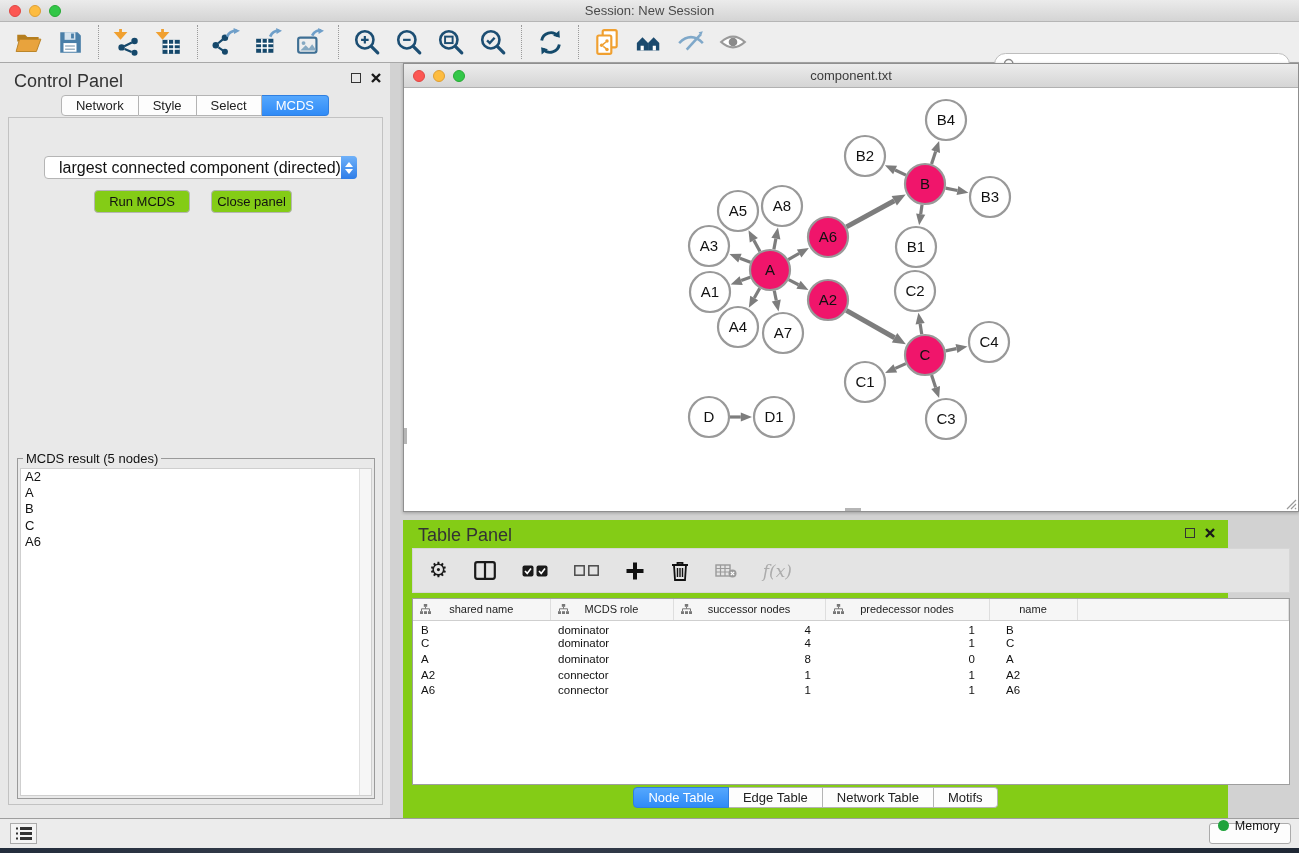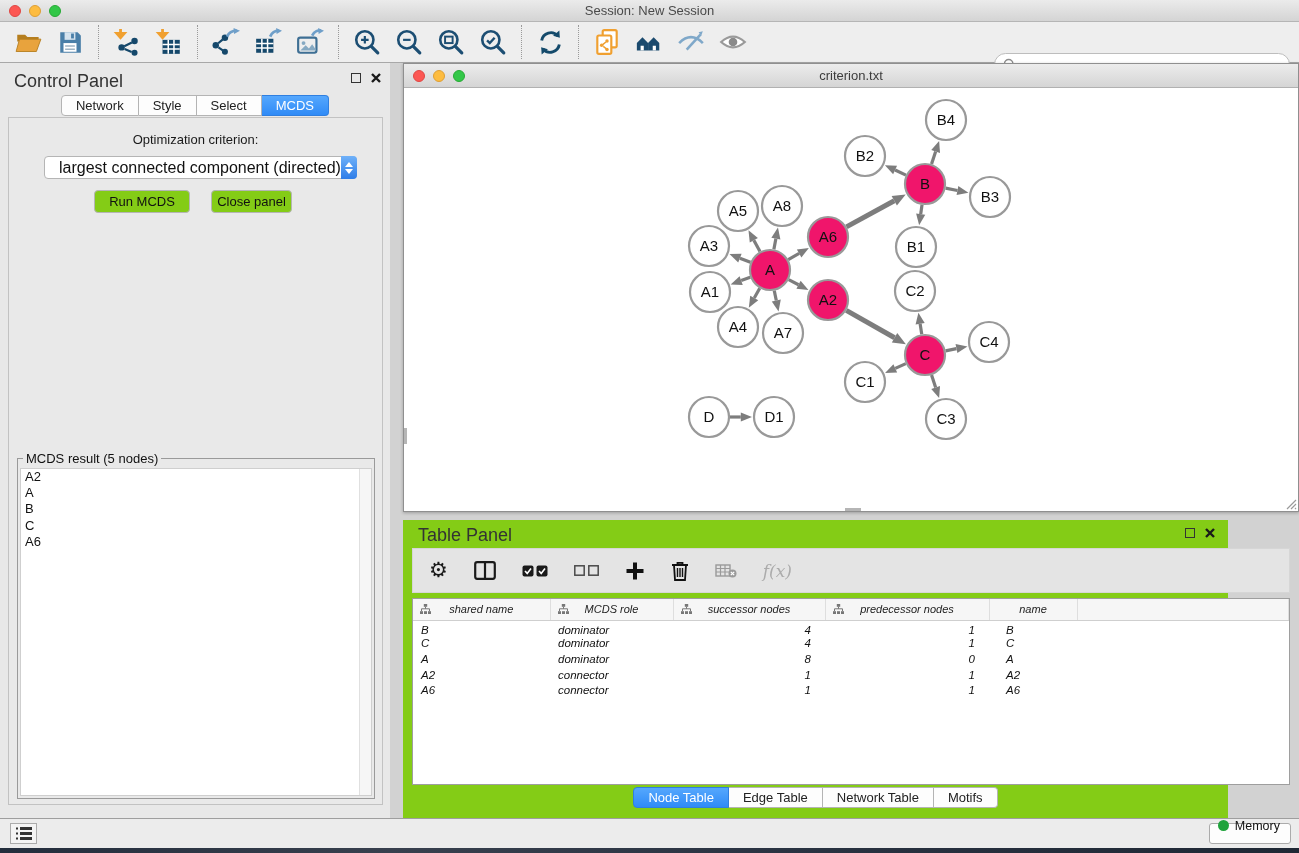--- a/index.html
+++ b/index.html
@@ -85,21 +85,21 @@
   
   #table-panel { left:403px; top:520px; width:825px; height:298px; background:#84cc16; }
   #tp-btns { right:12px; }
   #tp-toolbar { position:absolute; left:9px; top:28px; width:878px; height:45px;
     background:#e4e4e4; border:1px solid #d6d6d6; display:flex; align-items:center; gap:26px; padding-left:16px; }
   .tpi { display:flex; align-items:center; justify-content:center; }
   #gear-ic { font-family:"DejaVu Sans",sans-serif; font-size:21px; color:#1a1a1a; line-height:1; }
   .fx { font-family:"DejaVu Serif",serif; font-style:italic; font-size:17px; color:#ababab; }
   #tp-tablewrap { position:absolute; left:9px; top:78px; width:878px; height:187px;
     background:#fff; border:1px solid #9e9e9e; overflow:hidden; }
-  table { border-collapse:collapse; width:100%; table-layout:fixed;font-style:italic; }
+  table { border-collapse:collapse; width:100%; table-layout:fixed; }
   thead th { height:21px; background:#f6f6f6; border-bottom:1px solid #cfcfcf;
     border-right:1px solid #dedede; font-weight:normal; font-size:11px; color:#222;
     position:relative; text-align:center; vertical-align:middle; }
   thead th .hdr-ic { position:absolute; left:7px; top:5px; }
   tbody td { height:15.6px; font-size:11.5px; color:#111; padding:0;
     white-space:nowrap; overflow:hidden; }
   tbody tr:first-child td { padding-top:3px; }
   td.l { text-align:left; padding-left:8px; }
   td.r { text-align:right; padding-right:14px; }
   td.n { text-align:left; padding-left:17px; }
@@ -293,21 +293,20 @@
         <path d="M2 2l8 8M10 2l-8 8" stroke="#1a1a1a" stroke-width="2.4"></path>
       </svg>
   </div>
   <div class="cp-tabs">
     <div class="tab-seg">Network</div>
     <div class="tab-seg">Style</div>
     <div class="tab-seg">Select</div>
     <div class="tab-seg sel">MCDS</div>
   </div>
   <div id="cp-content">
-    <div id="opt-label">Optimization criterion:</div>
     <div id="criterion">
       <div class="val">largest connected component (directed)</div>
       <div class="stepper">
         <div class="chev-up"></div>
           <div class="chev-down"></div>
       </div>
     </div>
     <button class="mac-btn" id="run-btn">Run MCDS</button>
     <button class="mac-btn" id="closepanel-btn">Close panel</button>
     <fieldset id="mcds-fieldset">
@@ -324,21 +323,21 @@
   </div>
 </div>
 
 <div class="abs" id="net-window">
   <div id="net-titlebar">
     <div class="lights" style="top:6px;">
       <div class="light red"></div>
       <div class="light yellow"></div>
       <div class="light green"></div>
     </div>
-    <div class="title">criterion.txt</div>
+    <div class="title">component.txt</div>
   </div>
   <div id="net-canvas">
     <svg id="net-svg" width="894" height="423">
         <line x1="346.28359736638123" y1="189.2293476323269" x2="337.1706936874354" y2="192.57074564794036" stroke="#7d7d7d" stroke-width="3.2"></line>
         <polygon points="326.6552789495054,196.4263977185147 335.58712230130664,188.25191459486194 338.75426507356417,196.88957670101877" fill="#7d7d7d"></polygon>
         <line x1="384.6525705062749" y1="191.6478812963491" x2="394.5111742472225" y2="196.74715909339096" stroke="#7d7d7d" stroke-width="3.2"></line>
         <polygon points="404.45921185056915,201.89269578477715 392.3978288204032,200.83296025190833 396.62451967404184,192.6613579348736" fill="#7d7d7d"></polygon>
         <line x1="346.4581150143549" y1="174.31138951384457" x2="335.8947895963532" y2="170.1553270543029" stroke="#7d7d7d" stroke-width="3.2"></line>
         <polygon points="325.47245093734244,166.05473479501998 337.5789614171301,165.8747236764949 334.2106177755763,174.43593043211087" fill="#7d7d7d"></polygon>
         <line x1="355.7197701091396" y1="200.3116594930951" x2="350.25255392269355" y2="210.05013832520203" stroke="#7d7d7d" stroke-width="3.2"></line>

